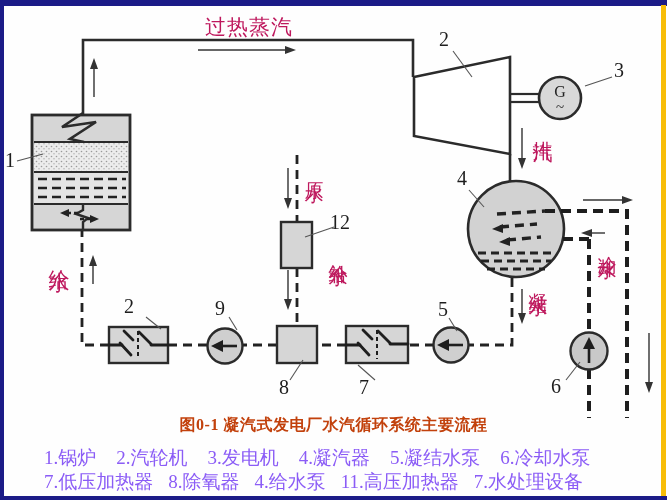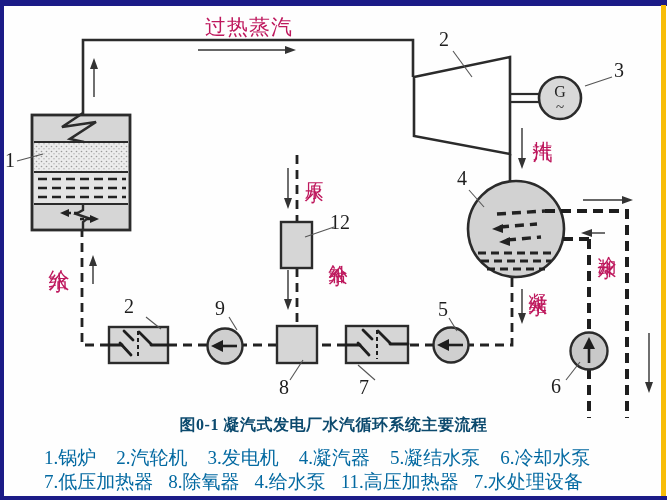--- a/index.html
+++ b/index.html
@@ -16,21 +16,21 @@
 
   svg{position:absolute;left:0;top:0;}
 
   .lbl{position:absolute;color:#be185d;white-space:nowrap;}
   .vert{writing-mode:vertical-rl;text-orientation:upright;letter-spacing:2px;}
   .num{position:absolute;font-size:20px;color:#1e1e1e;font-family:"Liberation Serif",serif;}
   #caption{
     position:absolute;left:0;top:415px;width:667px;text-align:center;
     font-weight:bold;font-size:16px;letter-spacing:0.5px;
   }
-  .legend-row{position:absolute;left:44px;font-size:19px;color:#0369a1;white-space:nowrap;}
+  .legend-row{position:absolute;left:44px;font-size:19px;color:#8b5cf6;white-space:nowrap;}
   #legend-row-1{top:445px;}
   #legend-row-2{top:469px;}
   #legend-row-1 .li{margin-right:20px;}
   #legend-row-2 .li{margin-right:15px;text-align:right;}
   .gen-g{position:absolute;left:549px;top:84px;width:22px;text-align:center;
          font-size:16px;color:#222;line-height:1;}
   .gen-t{position:absolute;left:549px;top:100px;width:22px;text-align:center;
          font-size:15px;color:#222;line-height:1;}
 </style>
 </head>
@@ -222,21 +222,21 @@
   <div class="lbl vert" style="left:530px;top:125px;font-size:20px">排汽</div>
   <div class="lbl vert" style="left:45px;top:253px;font-size:21px">给水</div>
   <div class="lbl vert" style="left:301px;top:167px;font-size:19px">原水</div>
   <div class="lbl vert" style="left:325px;top:248px;font-size:19px">补给水</div>
   <div class="lbl vert" style="left:525px;top:278px;font-size:19px">凝结水</div>
   <div class="lbl vert" style="left:594px;top:241px;font-size:19px">冷却水</div>
 
   <div class="gen-g">G</div>
   <div class="gen-t">~</div>
 
-  <div id="caption" style="color:#0c4a6e">图0-1 凝汽式发电厂水汽循环系统主要流程</div>
+  <div id="caption" style="color:#c2410c">图0-1 凝汽式发电厂水汽循环系统主要流程</div>
 
   <div class="legend-row" id="legend-row-1">
     <span class="li">1.锅炉</span><span class="li">2.汽轮机</span><span class="li">3.发电机</span><span class="li">4.凝汽器</span><span class="li">5.凝结水泵</span><span class="li">6.冷却水泵</span>
   </div>
   <div class="legend-row" id="legend-row-2">
     <span class="li">7.低压加热器</span><span class="li">8.除氧器</span><span class="li">4.给水泵</span><span class="li">11.高压加热器</span><span class="li">7.水处理设备</span>
   </div>
 
 </div>
 

